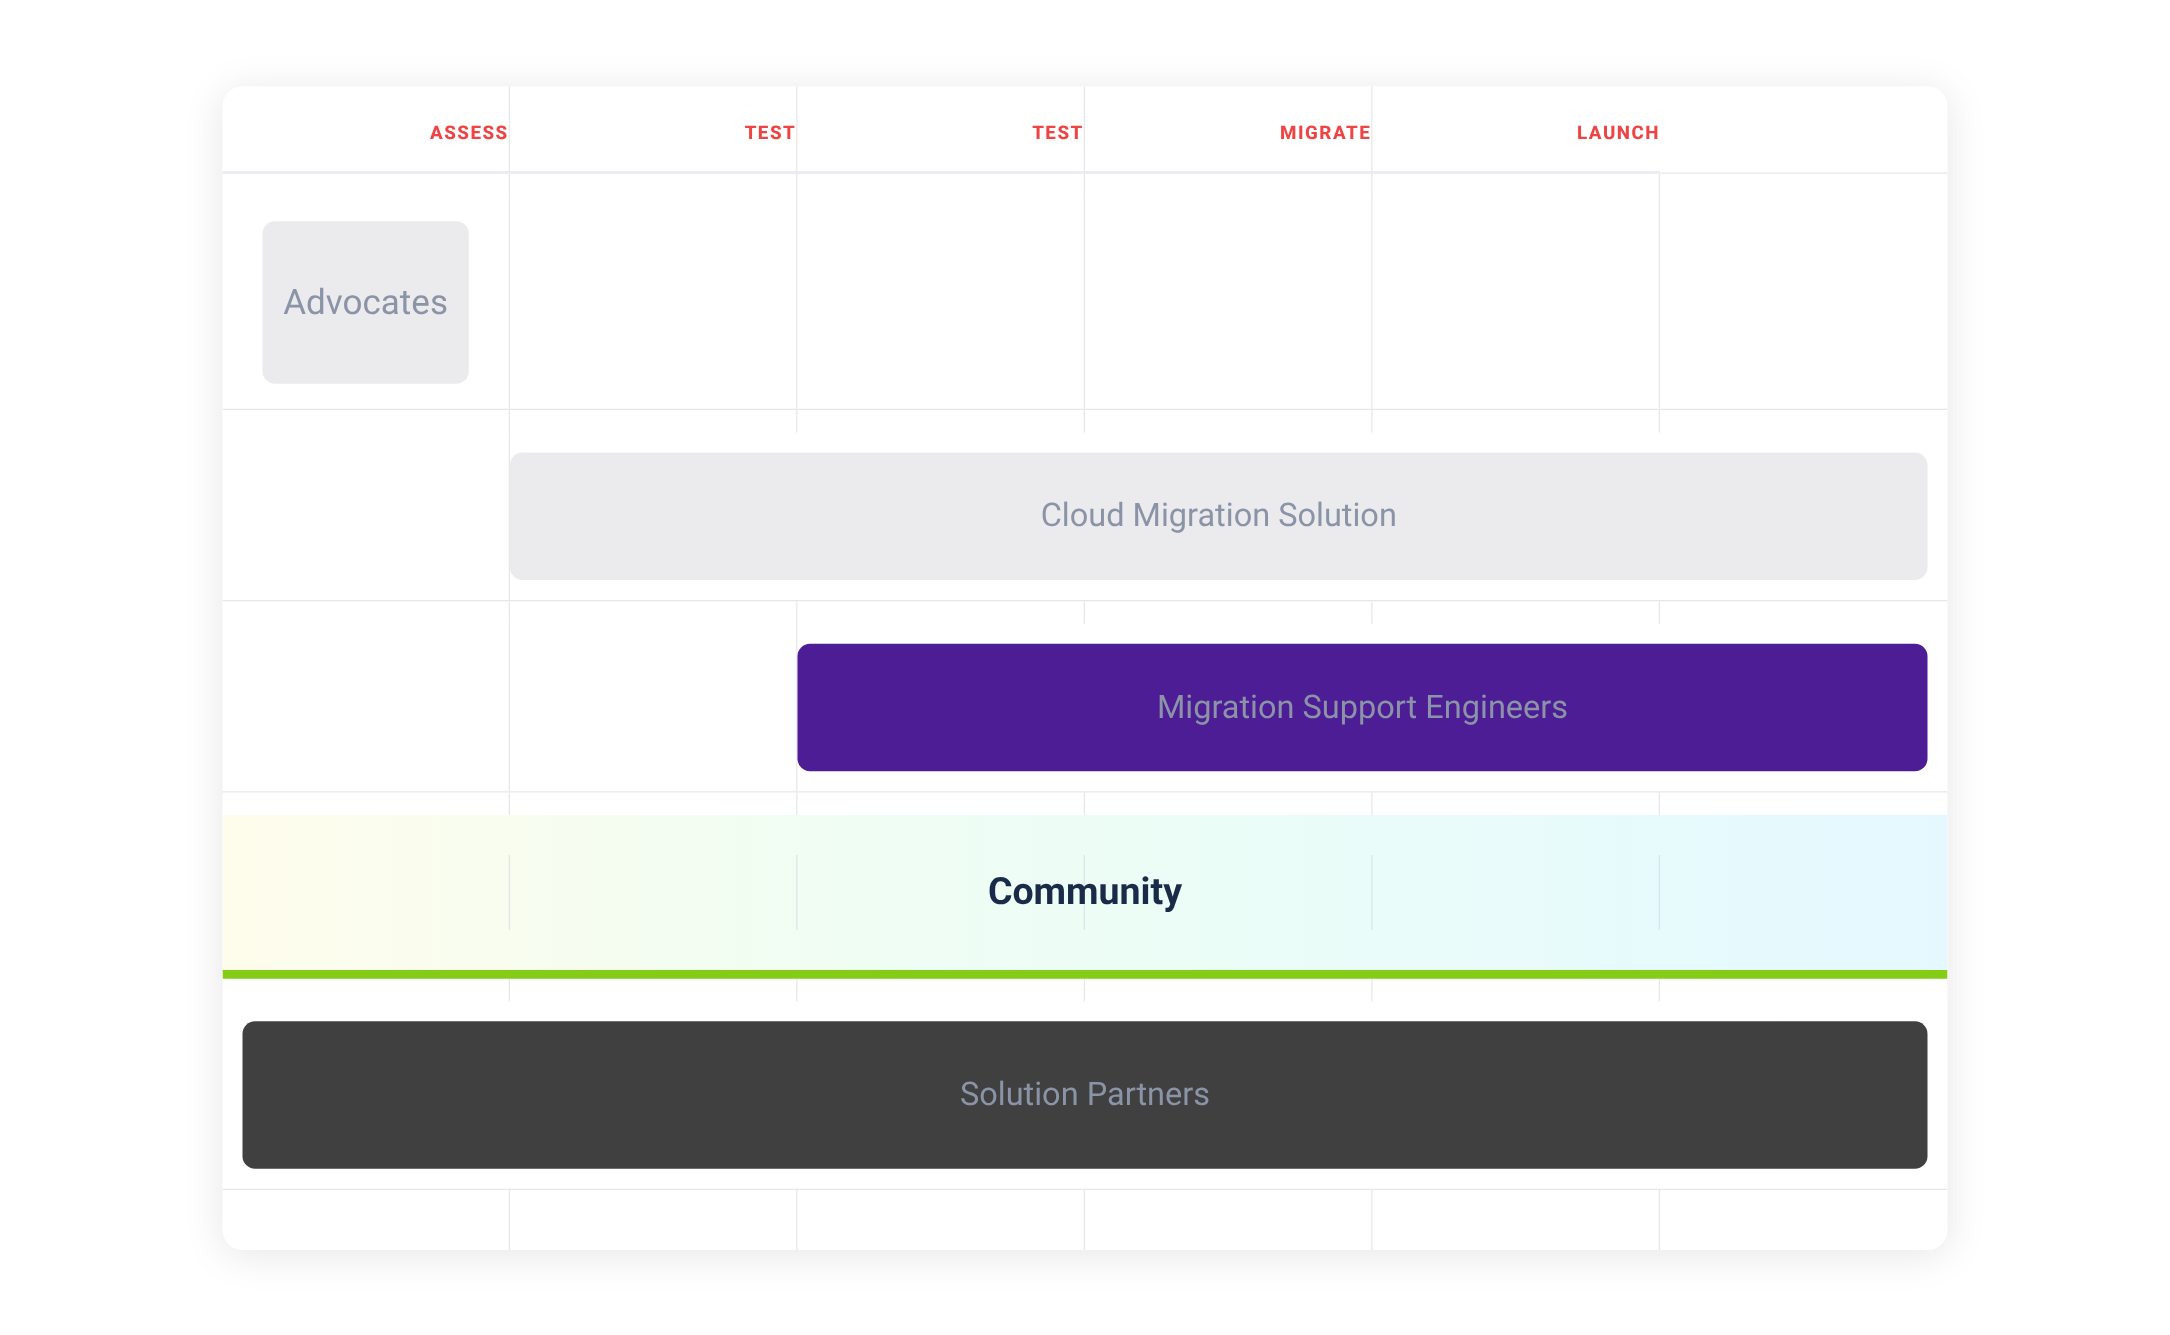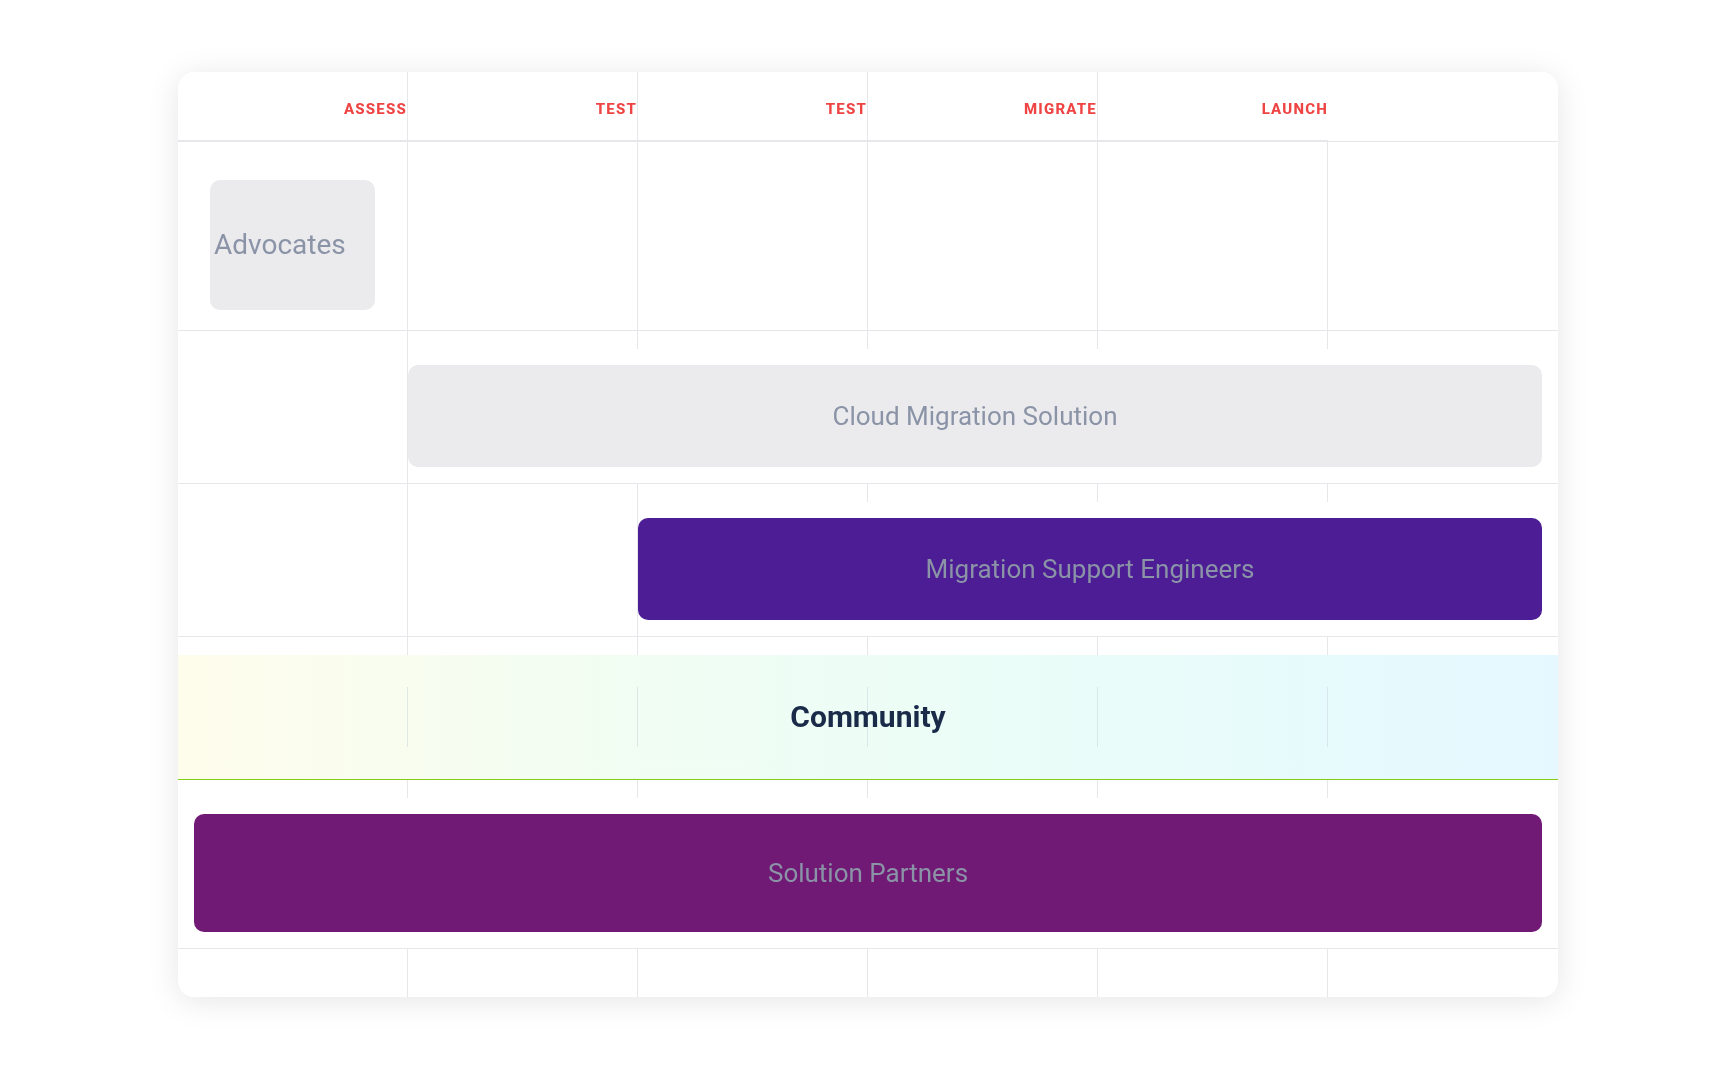--- a/index.html
+++ b/index.html
@@ -45,20 +45,21 @@
       border-right: 1px solid #e5e7eb;
     }
 
     
     .advocates-block {
       grid-column: 1 / 2;
       background: #ebebee;
       border-radius: 10px;
       display: flex;
       align-items: center;
+      justify-content: center;
       margin: 0 16px;
       padding: 48px 4px;
       min-height: 130px;
     }
 
     .advocates-label {
       font-size: 28px;
       font-weight: 400;
       color: #8b93a7;
     }
@@ -166,21 +167,21 @@
     .migration-label {
       font-size: 26px;
       font-weight: 400;
       color: #8b93a7;
     }
 
     
     .row-community {
       grid-column: 1 / -1;
       position: relative;
-      border-bottom: 1px solid #84cc16;
+      border-bottom: 7px solid #84cc16;
     }
 
     .community-bg {
       position: absolute;
       inset: 0;
       background: linear-gradient(
         to right,
         #fefce8 0%,
         #f0fdf0 30%,
         #e8fdf5 55%,
@@ -222,21 +223,21 @@
     
     .row-solution {
       grid-column: 1 / -1;
       display: grid;
       grid-template-columns: repeat(6, 1fr);
       border-bottom: 1px solid #e5e7eb;
     }
 
     .solution-block {
       grid-column: 1 / 7;
-      background: #701a75;
+      background: #404040;
       border-radius: 10px;
       margin: 16px;
       display: flex;
       align-items: flex-start;
       justify-content: center;
       padding: 44px 20px;
     }
 
     .solution-label {
       font-size: 26px;

